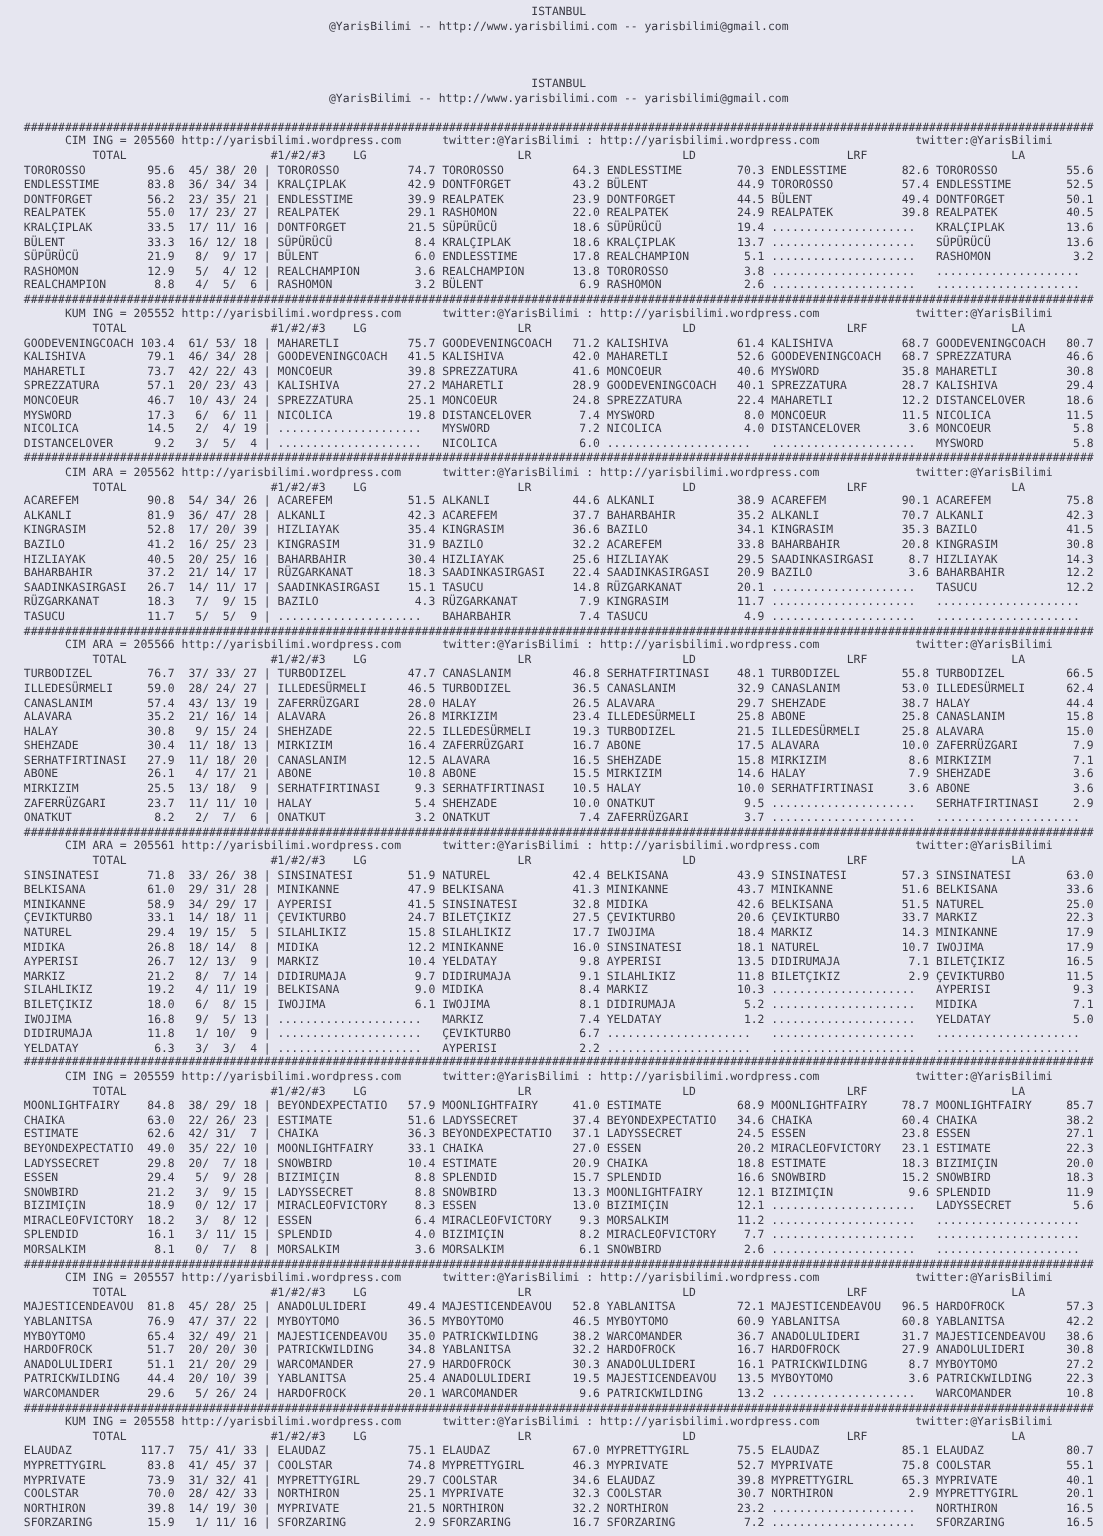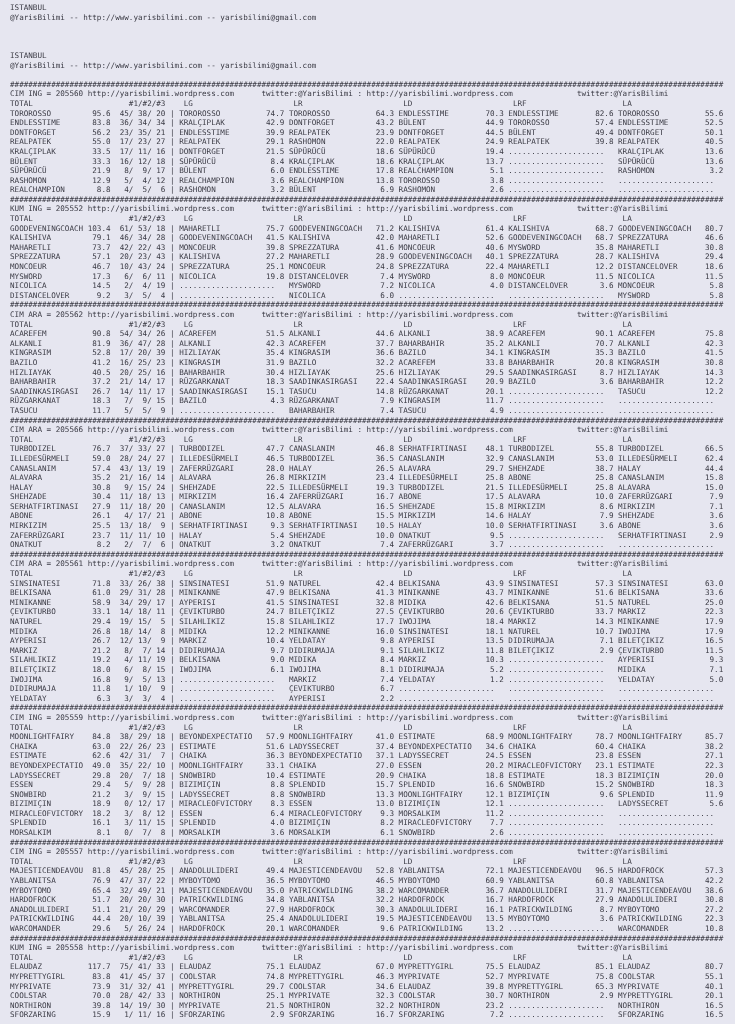--- a/index.html
+++ b/index.html
@@ -12,20 +12,21 @@
   }
   body { padding-top: 3px; box-sizing: border-box; }
   pre.mono {
     margin: 0;
     padding: 0 0 0 10px;
     font-family: "DejaVu Sans Mono", "Liberation Mono", monospace;
     font-size: 7.6px;
     line-height: 9.6px;
     color: #3a3a44;
     white-space: pre;
+    text-align: center;
   }
 </style>
 </head>
 <body>
 
 <div class="page">
   <pre class="mono" id="intro">ISTANBUL
 @YarisBilimi -- http://www.yarisbilimi.com -- yarisbilimi@gmail.com
 
 

